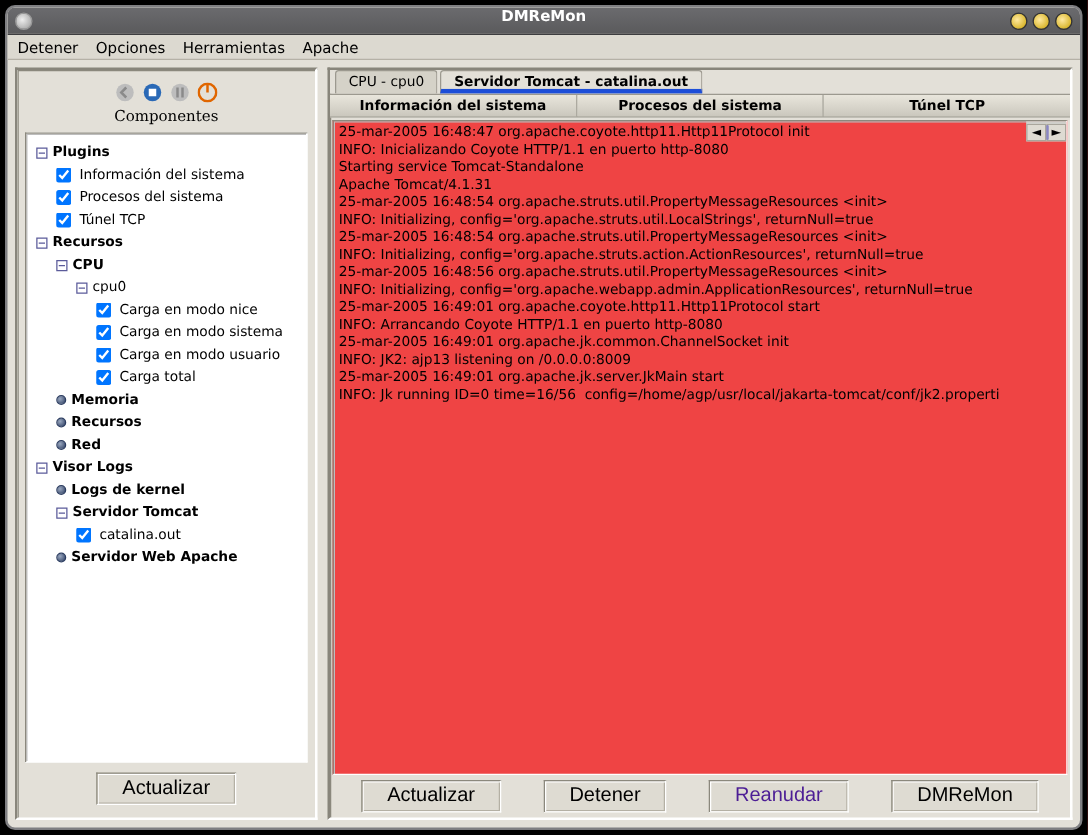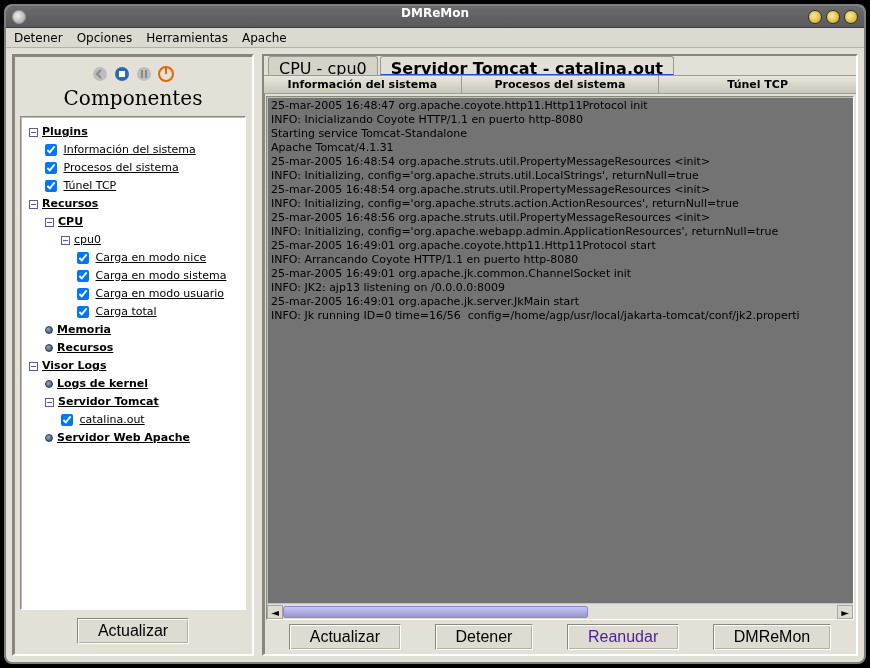--- a/index.html
+++ b/index.html
@@ -39,30 +39,30 @@
   .left{
     width:242px; display:flex; flex-direction:column;
   }
   .left-inner{ flex:1; display:flex; flex-direction:column; padding:6px; }
   .iconrow{ display:flex; justify-content:center; gap:2px; margin-top:2px;}
   .iconrow .ibtn{
     width:20px; height:20px; display:flex; align-items:center; justify-content:center;
     font-size:12px; border-radius:3px;
   }
   .componentes{
-    text-align:center; font-size:20px; margin:2px 0 6px 0; font-family:"DejaVu Serif", Georgia, serif;
+    text-align:center; font-size:12px; margin:2px 0 6px 0; font-family:"DejaVu Serif", Georgia, serif;
   }
   .tree{
     flex:1; background:#fff; border:1px solid #8b887d;
     border-right-color:#fff; border-bottom-color:#fff;
     box-shadow: inset 1px 1px 0 #bdbdbd;
     padding:6px 4px; overflow:auto; font-size:11px;
   }
   .tn{ white-space:nowrap; line-height:18px;}
-  .tn .lbl{ vertical-align:middle;text-decoration:underline;}
+  .tn .lbl{ vertical-align:middle;}
   .tn .chk{ vertical-align:middle; margin:0 3px 0 0; width:12px; height:12px;}
   .tn.bold > .lbl{ font-weight:bold;}
   .indent0{ padding-left:4px;}
   .indent1{ padding-left:20px;}
   .indent2{ padding-left:36px;}
   .indent3{ padding-left:52px;}
   .handle{
     display:inline-block; width:10px; height:10px; margin-right:3px; vertical-align:middle;
     position:relative;
   }
@@ -90,46 +90,46 @@
     padding:3px 20px; font-size:16px; cursor:default;
   }
   .btn.disabled{ color:#4c1d95; }
   .right{
     flex:1; display:flex; flex-direction:column; overflow:hidden;
   }
   .tabsrow{
     height:19px; display:flex; align-items:flex-end; background:#e3e0d8; padding-left:4px; gap:0px; overflow:hidden;
   }
   .tab{
-    height:19px; padding:2px 10px 0 10px; font-size:16px;
+    height:19px; padding:2px 10px 0 10px; font-size:11px;
     border:1px solid #9c998f; border-bottom:none;
     background:#d5d2c8; margin-right:2px;
     border-top-left-radius:3px; border-top-right-radius:3px;
     white-space:nowrap;
   }
   .tab.active{
-    background:#e3e0d8; font-weight:bold; border-bottom:1px solid #1d4ed8;
+    background:#e3e0d8; font-weight:bold; border-bottom:4px solid #1d4ed8;
     position:relative; z-index:2;
   }
   .subtabsrow{
     height:19px; display:flex; background:#e3e0d8; border-top:1px solid #9c998f; border-bottom:1px solid #9c998f;
   }
   .subtab{
     flex:1; text-align:center; font-size:11px; line-height:18px;
     border-right:1px solid #9c998f;
     background:linear-gradient(#e9e6dc,#cac7bd);
     font-weight:bold;
   }
   .subtab:last-child{ border-right:none;}
   .logarea{
-    flex:1; background:#737373; border:1px solid #8b887d;
+    flex:1; background:#ef4444; border:1px solid #8b887d;
     border-right-color:#fff; border-bottom-color:#fff;
     box-shadow: inset 1px 1px 0 #bdbdbd;
     margin:2px 2px 0 2px; overflow:hidden; position:relative;
-    display:flex; flex-direction:column;
+    display:flex; flex-direction:row;
   }
   .logtext{
     flex:1; overflow:hidden; padding:2px 4px; font-family:"DejaVu Sans","Lucida Sans",sans-serif;
     font-size:11px; line-height:14px; white-space:pre; color:#000;
   }
   .hscroll{
     height:16px; background:#ddd; border-top:1px solid #c4c1b7;
     display:flex; align-items:center;
   }
   .hscroll .arrow{
@@ -242,20 +242,23 @@
             </div>
             <div class="tn indent3">
               <input type="checkbox" class="chk" checked="" style="">
               <span class="lbl">Carga total</span>
             </div>
             <div class="tn bold indent1">
               <span class="knob dark"></span><span class="lbl">Memoria</span>
             </div>
             <div class="tn bold indent1">
               <span class="knob dark"></span><span class="lbl">Recursos</span>
+            </div>
+            <div class="tn bold indent1">
+              <span class="knob dark"></span><span class="lbl">Red</span>
             </div>
 
             <div class="tn bold indent0">
               <span class="handle open"></span><span class="lbl">Visor Logs</span>
             </div>
             <div class="tn bold indent1">
               <span class="knob dark"></span><span class="lbl">Logs de kernel</span>
             </div>
             <div class="tn bold indent1">
               <span class="handle open"></span><span class="lbl">Servidor Tomcat</span>

